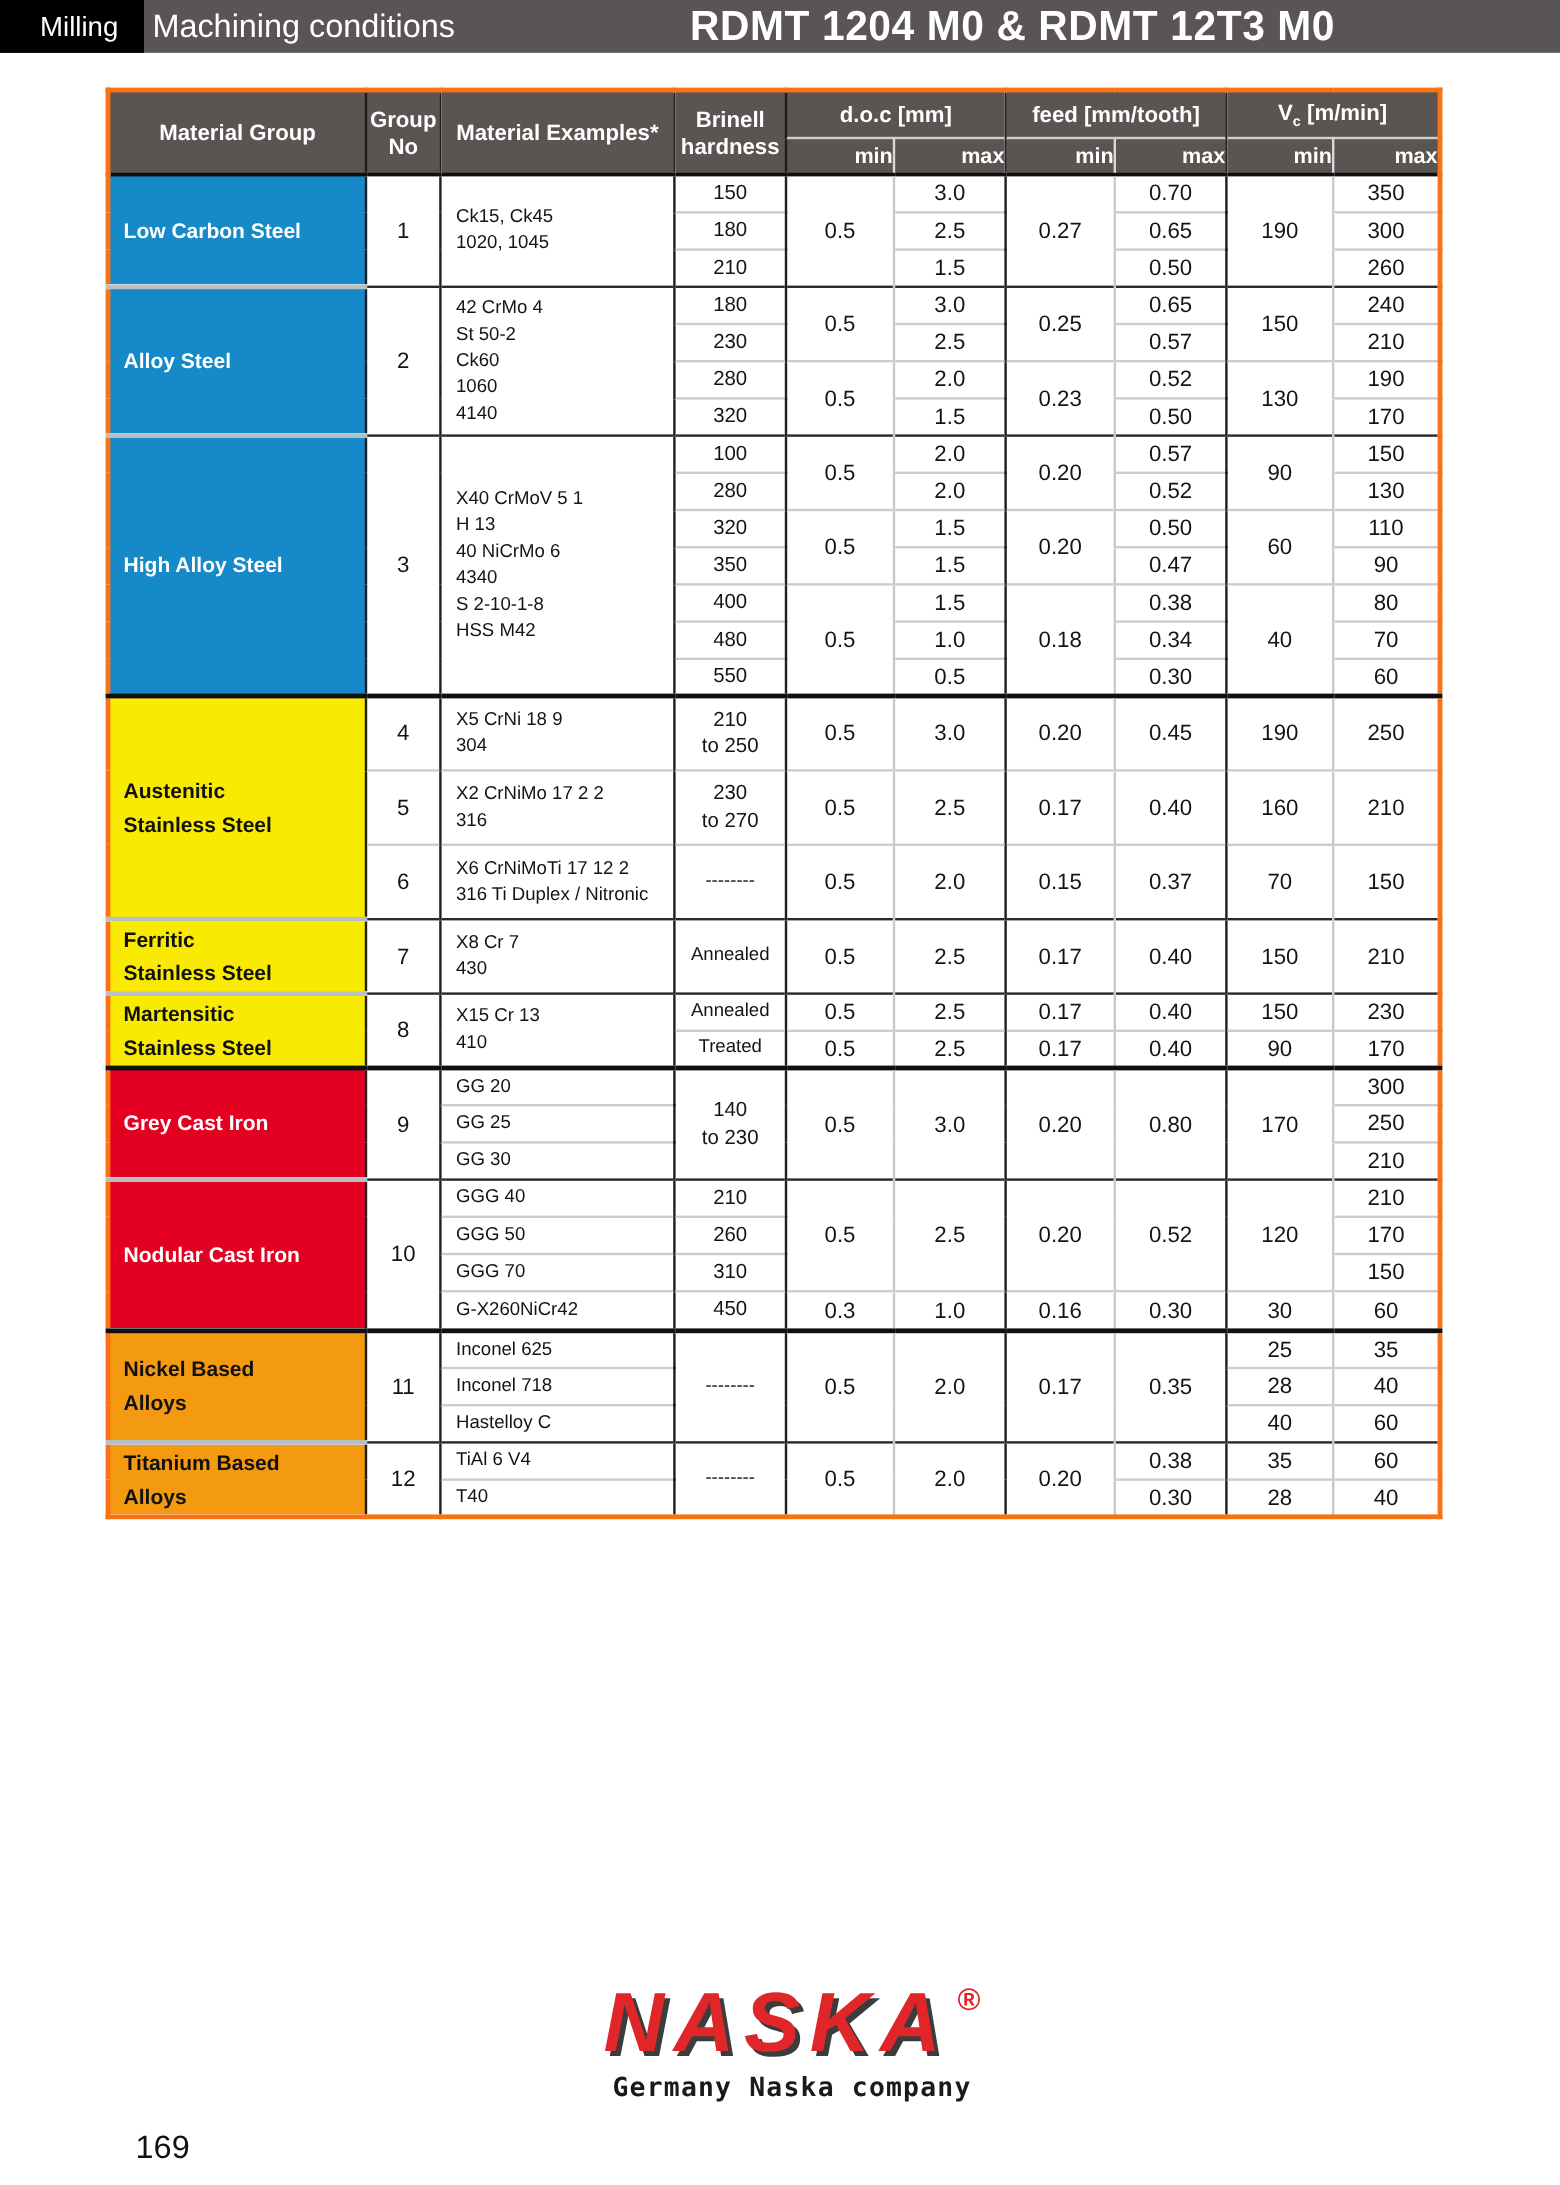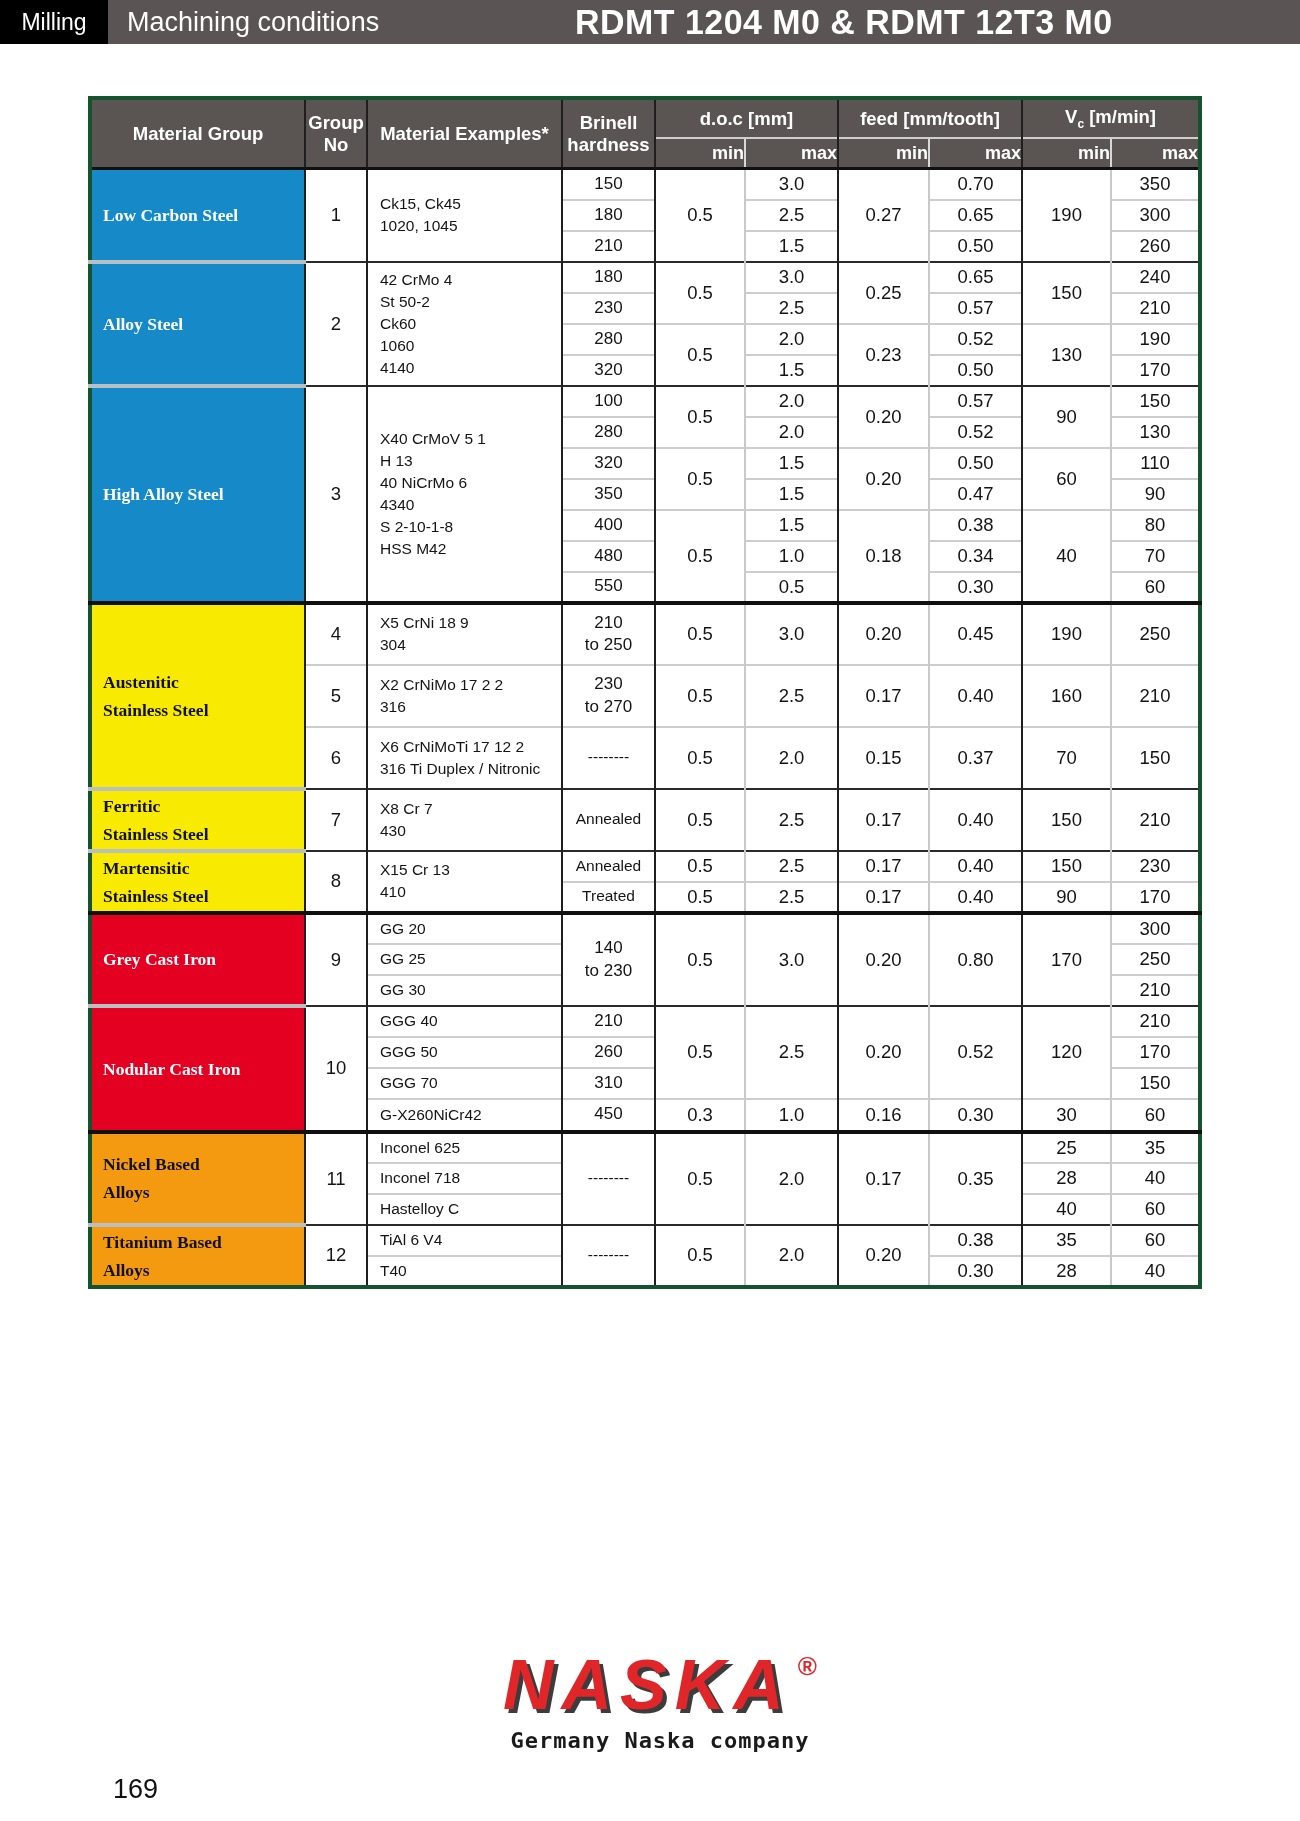--- a/index.html
+++ b/index.html
@@ -1,46 +1,46 @@
 <!DOCTYPE html>
 <html><head>
 <meta charset="utf-8">
 <style>
   html,body{margin:0;padding:0;background:#fff;}
   .page{position:relative;width:1300px;height:1821px;background:#fff;overflow:hidden;
         font-family:"Liberation Sans",sans-serif;}
   
   .topbar{position:absolute;left:0;top:0;width:1300px;height:44px;background:#5a5454;}
   .milling{position:absolute;left:0;top:0;width:108px;height:44px;background:#000;color:#fff;
-           font-size:23px;display:flex;align-items:center;justify-content:center;}
+           font-size:23px;display:flex;align-items:center;justify-content:center;padding-left:12px;}
   .section{position:absolute;left:127px;top:0;height:44px;display:flex;align-items:center;
            color:#fff;font-size:27px;}
   .dtitle{position:absolute;left:575px;top:0;height:44px;display:flex;align-items:center;
           color:#fff;font-size:35px;font-weight:600;letter-spacing:.5px;transform:scaleX(.97);
           transform-origin:left center;white-space:nowrap;}
   
-  table.mt{position:absolute;left:88px;top:96px;width:1110px;border-collapse:collapse;
-           table-layout:fixed;border:4px solid #14532d;}
+  table.mt{position:absolute;left:88px;top:73px;width:1110px;border-collapse:collapse;
+           table-layout:fixed;border:4px solid #f97316;}
   .mt th,.mt td{padding:0;overflow:hidden;}
   thead th{background:#5a5452;color:#fff;font-weight:bold;}
   .h1 th{font-size:18.5px;white-space:pre-line;line-height:1.18;}
   .h1 th[rowspan]{border-bottom:3px solid #101010;}
   .h2 th{font-size:18px;height:28px;border-top:2px solid #cfcfcf;border-bottom:3px solid #101010;text-align:right;}
   .vcsub{font-size:12px;}
   
   .bdk{border-left:2px solid #1f1f1f;}   
   .blg{border-left:2px solid #c9c9c9;}   
   .blt{border-left:2px solid #d8d8d8;}   
   
   tbody td{font-size:18.5px;text-align:center;vertical-align:middle;color:#141414;background:#fff;}
   td.ex{text-align:left;padding-left:12px;font-size:15.5px;line-height:1.42;white-space:pre-line;}
   td.hbt{font-size:15.5px;white-space:pre-line;line-height:1.3;}
   td.hb2{font-size:17px;}
   td.mg{text-align:left;padding-left:11px;font-weight:bold;font-size:17.5px;
-        white-space:pre-line;line-height:1.6;font-family:Liberation Serif, serif;}
+        white-space:pre-line;line-height:1.6;}
   .bg-blue{background:#1689c9;color:#fff;}
   .bg-yellow{background:#f8ea00;color:#111;}
   .bg-red{background:#e30021;color:#fff;}
   .bg-orange{background:#f49a10;color:#111;}
   
   tr.gs td{border-top:2px solid #2a2a2a;}            
   tr.fs td{border-top:4px solid #101010;}            
   tr.gs td.mg-soft{border-top:4px solid #b9c0c4;}    
   td.st{border-top:2px solid #cdcdcd;}               
   

